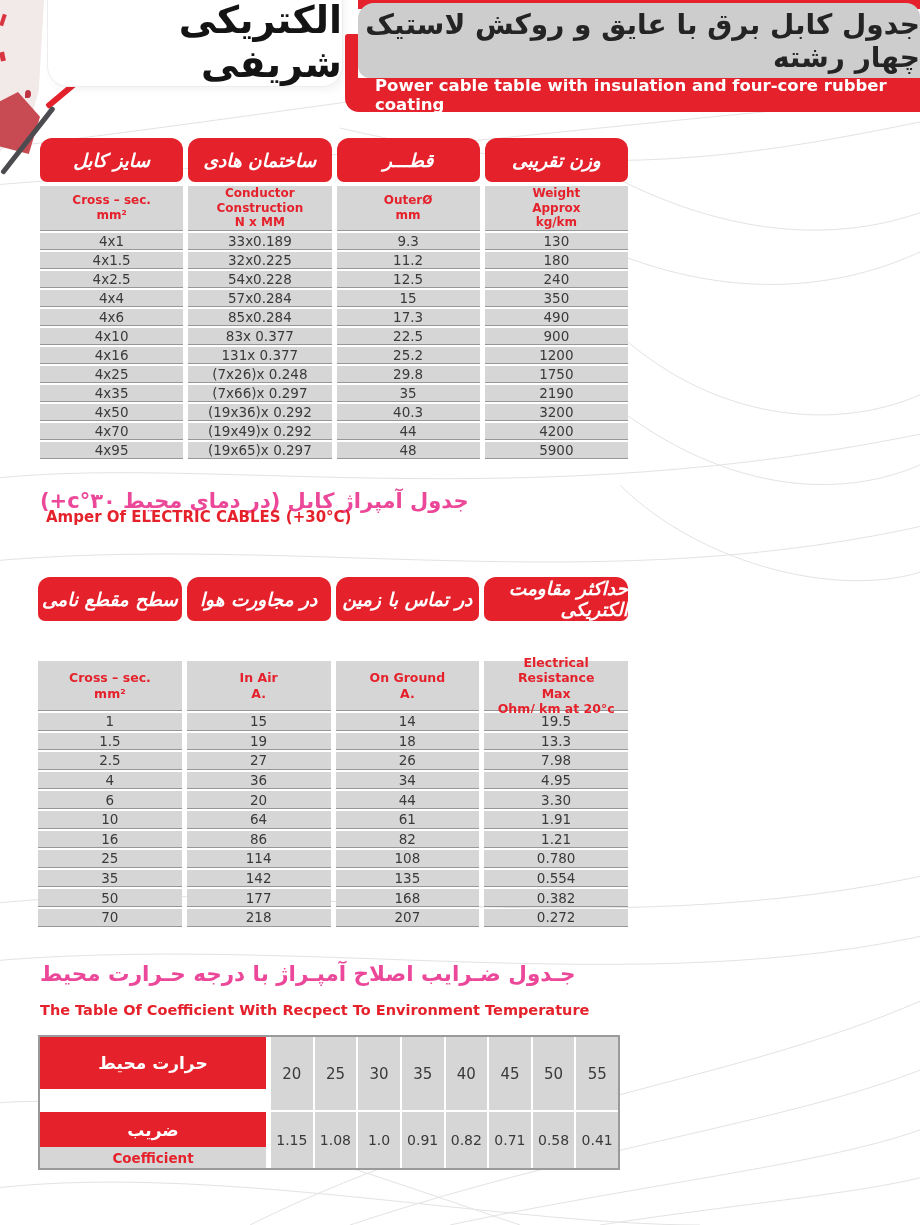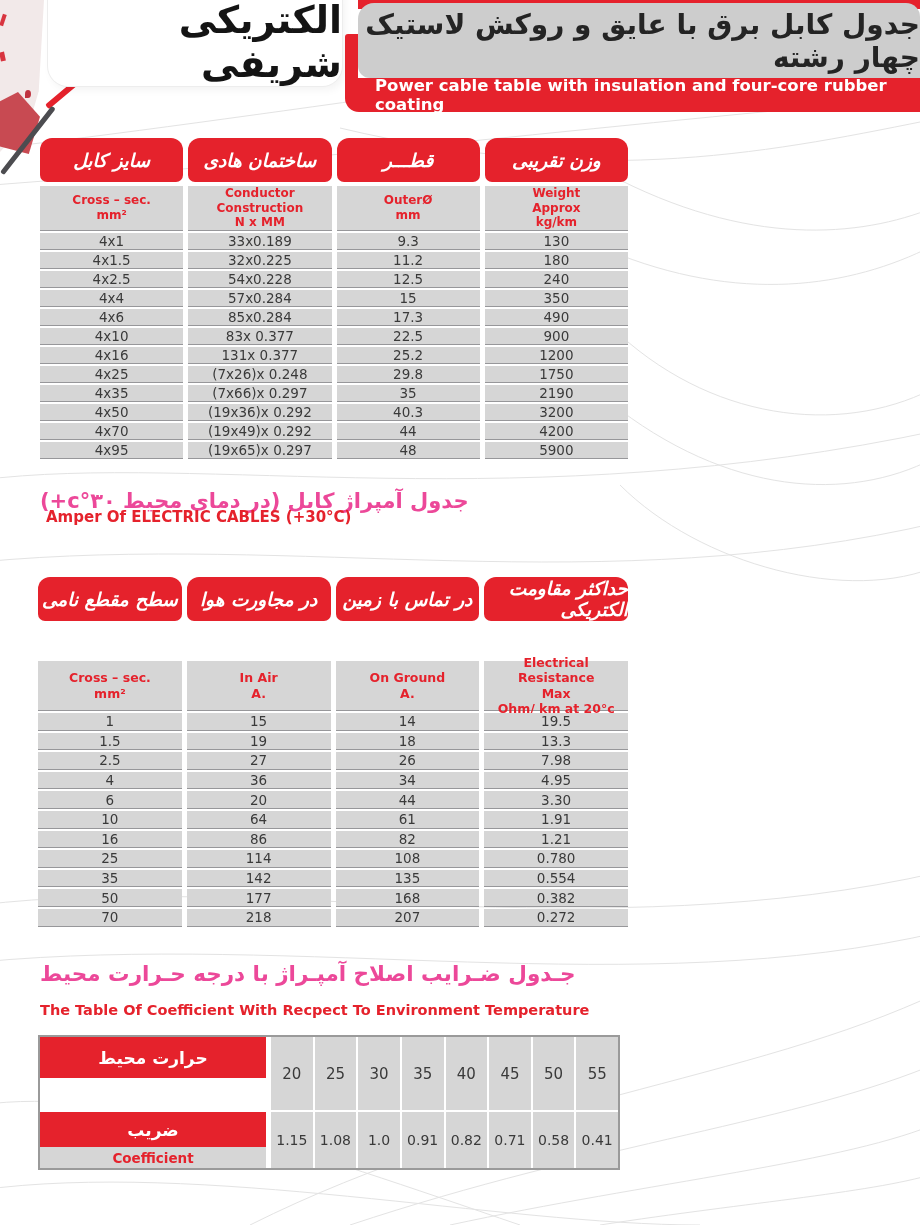--- a/index.html
+++ b/index.html
@@ -71,21 +71,21 @@
 
   
   #table3{position:absolute;left:38px;top:1035px;width:582px;height:135px;border:2px solid #9a9a9a;
     background:#fff;display:flex;padding:0;}
   .t3-labels{width:226px;display:flex;flex-direction:column;}
   .t3-block{display:flex;flex-direction:column;}
   .t3-block1{height:73px;}
   .t3-block2{height:56px;margin-top:2px;}
   .t3-red{background:var(--red);color:#fff;font-weight:bold;font-size:17px;direction:rtl;
     display:flex;align-items:center;justify-content:center;}
-  .t3-block1 .t3-red{height:41px;}
+  .t3-block1 .t3-red{height:52px;}
   .t3-block2 .t3-red{height:35px;}
   .t3-gray{flex:1;background:var(--cellgray);color:var(--red);font-weight:600;font-size:13.5px;
     display:flex;align-items:center;justify-content:center;}
   .t3-vals{flex:1;margin-left:5px;display:flex;flex-direction:column;}
   .t3-row{display:flex;gap:2px;}
   .t3-row1{height:73px;}
   .t3-row2{height:56px;margin-top:2px;}
   .t3-cell{flex:1;background:var(--cellgray);color:var(--ink);display:flex;align-items:center;justify-content:center;}
   .t3-row1 .t3-cell{font-size:15px;}
   .t3-row2 .t3-cell{font-size:14px;}

